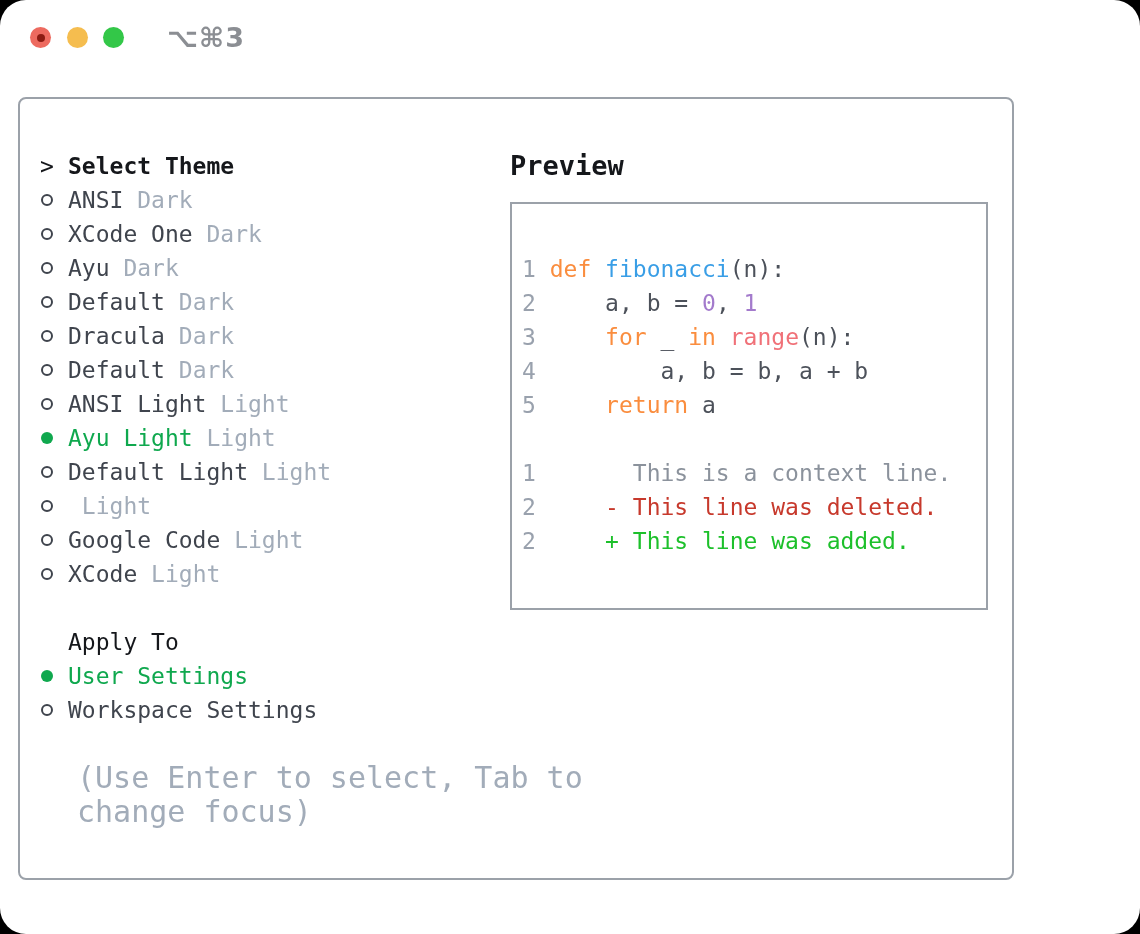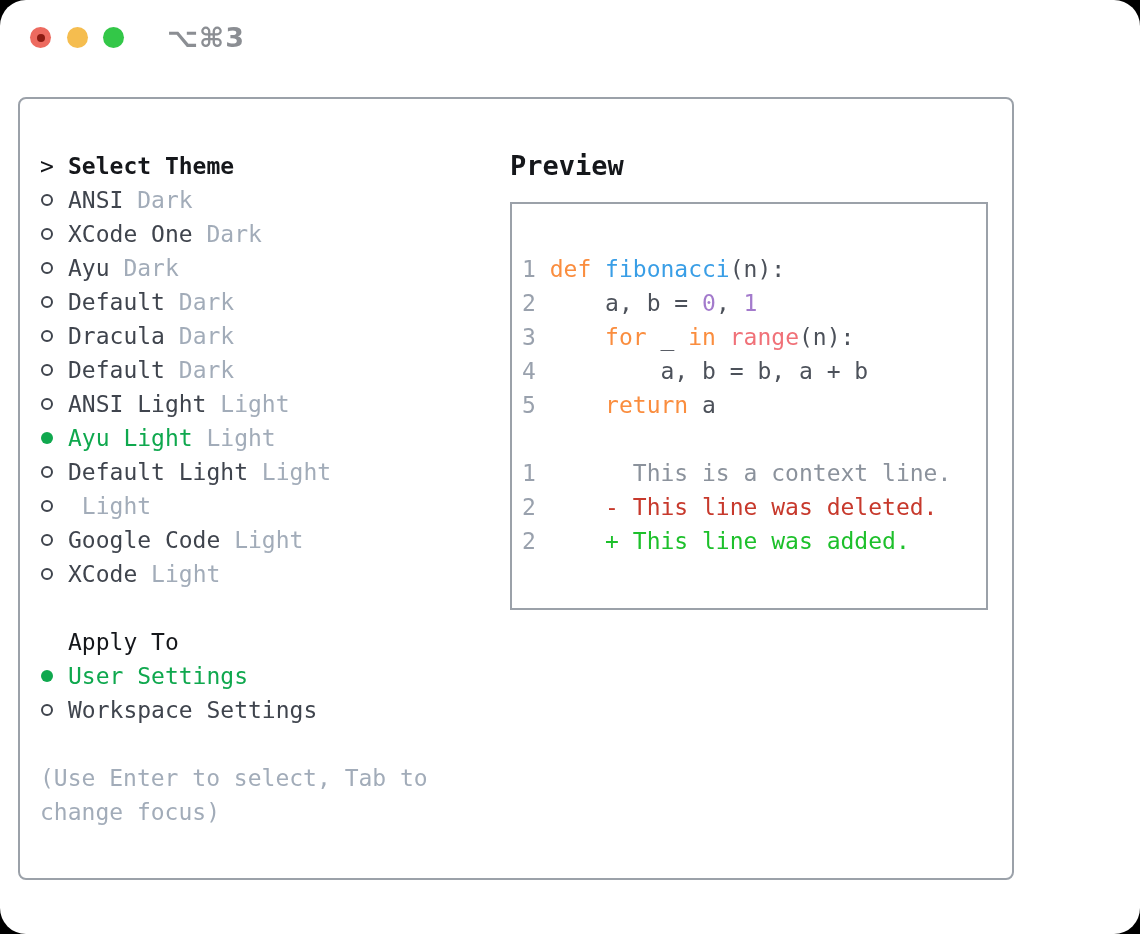--- a/index.html
+++ b/index.html
@@ -39,21 +39,21 @@
   .circle{width:12px;height:12px;border-radius:50%;border:2px solid var(--list-name);box-sizing:border-box;margin-left:1px;}
   .circle.filled{border:none;background:var(--sel-green);}
   .list-title,.apply-title{color:var(--title-black);}
   .list-title{font-weight:bold;}
   .theme-name{color:var(--list-name);}
   .theme-name.selected{color:var(--sel-green);}
   .theme-variant{color:var(--variant);}
   .apply-label{color:var(--list-name);}
   .apply-label.selected{color:var(--sel-green);}
   .spacer{height:34px;}
-  .hint-line{height:34px;line-height:34px;font-size:23px;color:var(--hint);white-space:pre;}
+  .hint-line{height:34px;line-height:34px;font-size:30px;color:var(--hint);white-space:pre;margin-left:37px;}
   
   .right-col{position:absolute;left:490px;top:50px;width:480px;}
   .preview-title{height:34px;line-height:34px;font-size:27px;font-weight:bold;color:var(--title-black);}
   .preview-box{
     margin-top:19px;width:478px;height:408px;box-sizing:border-box;
     border:2px solid var(--border);background:#fff;
     padding:48px 0 13px 10px;overflow:hidden;
   }
   .code-line{height:34px;line-height:34px;font-size:23px;white-space:pre;}
   .tok-lineno{color:var(--lineno);}

